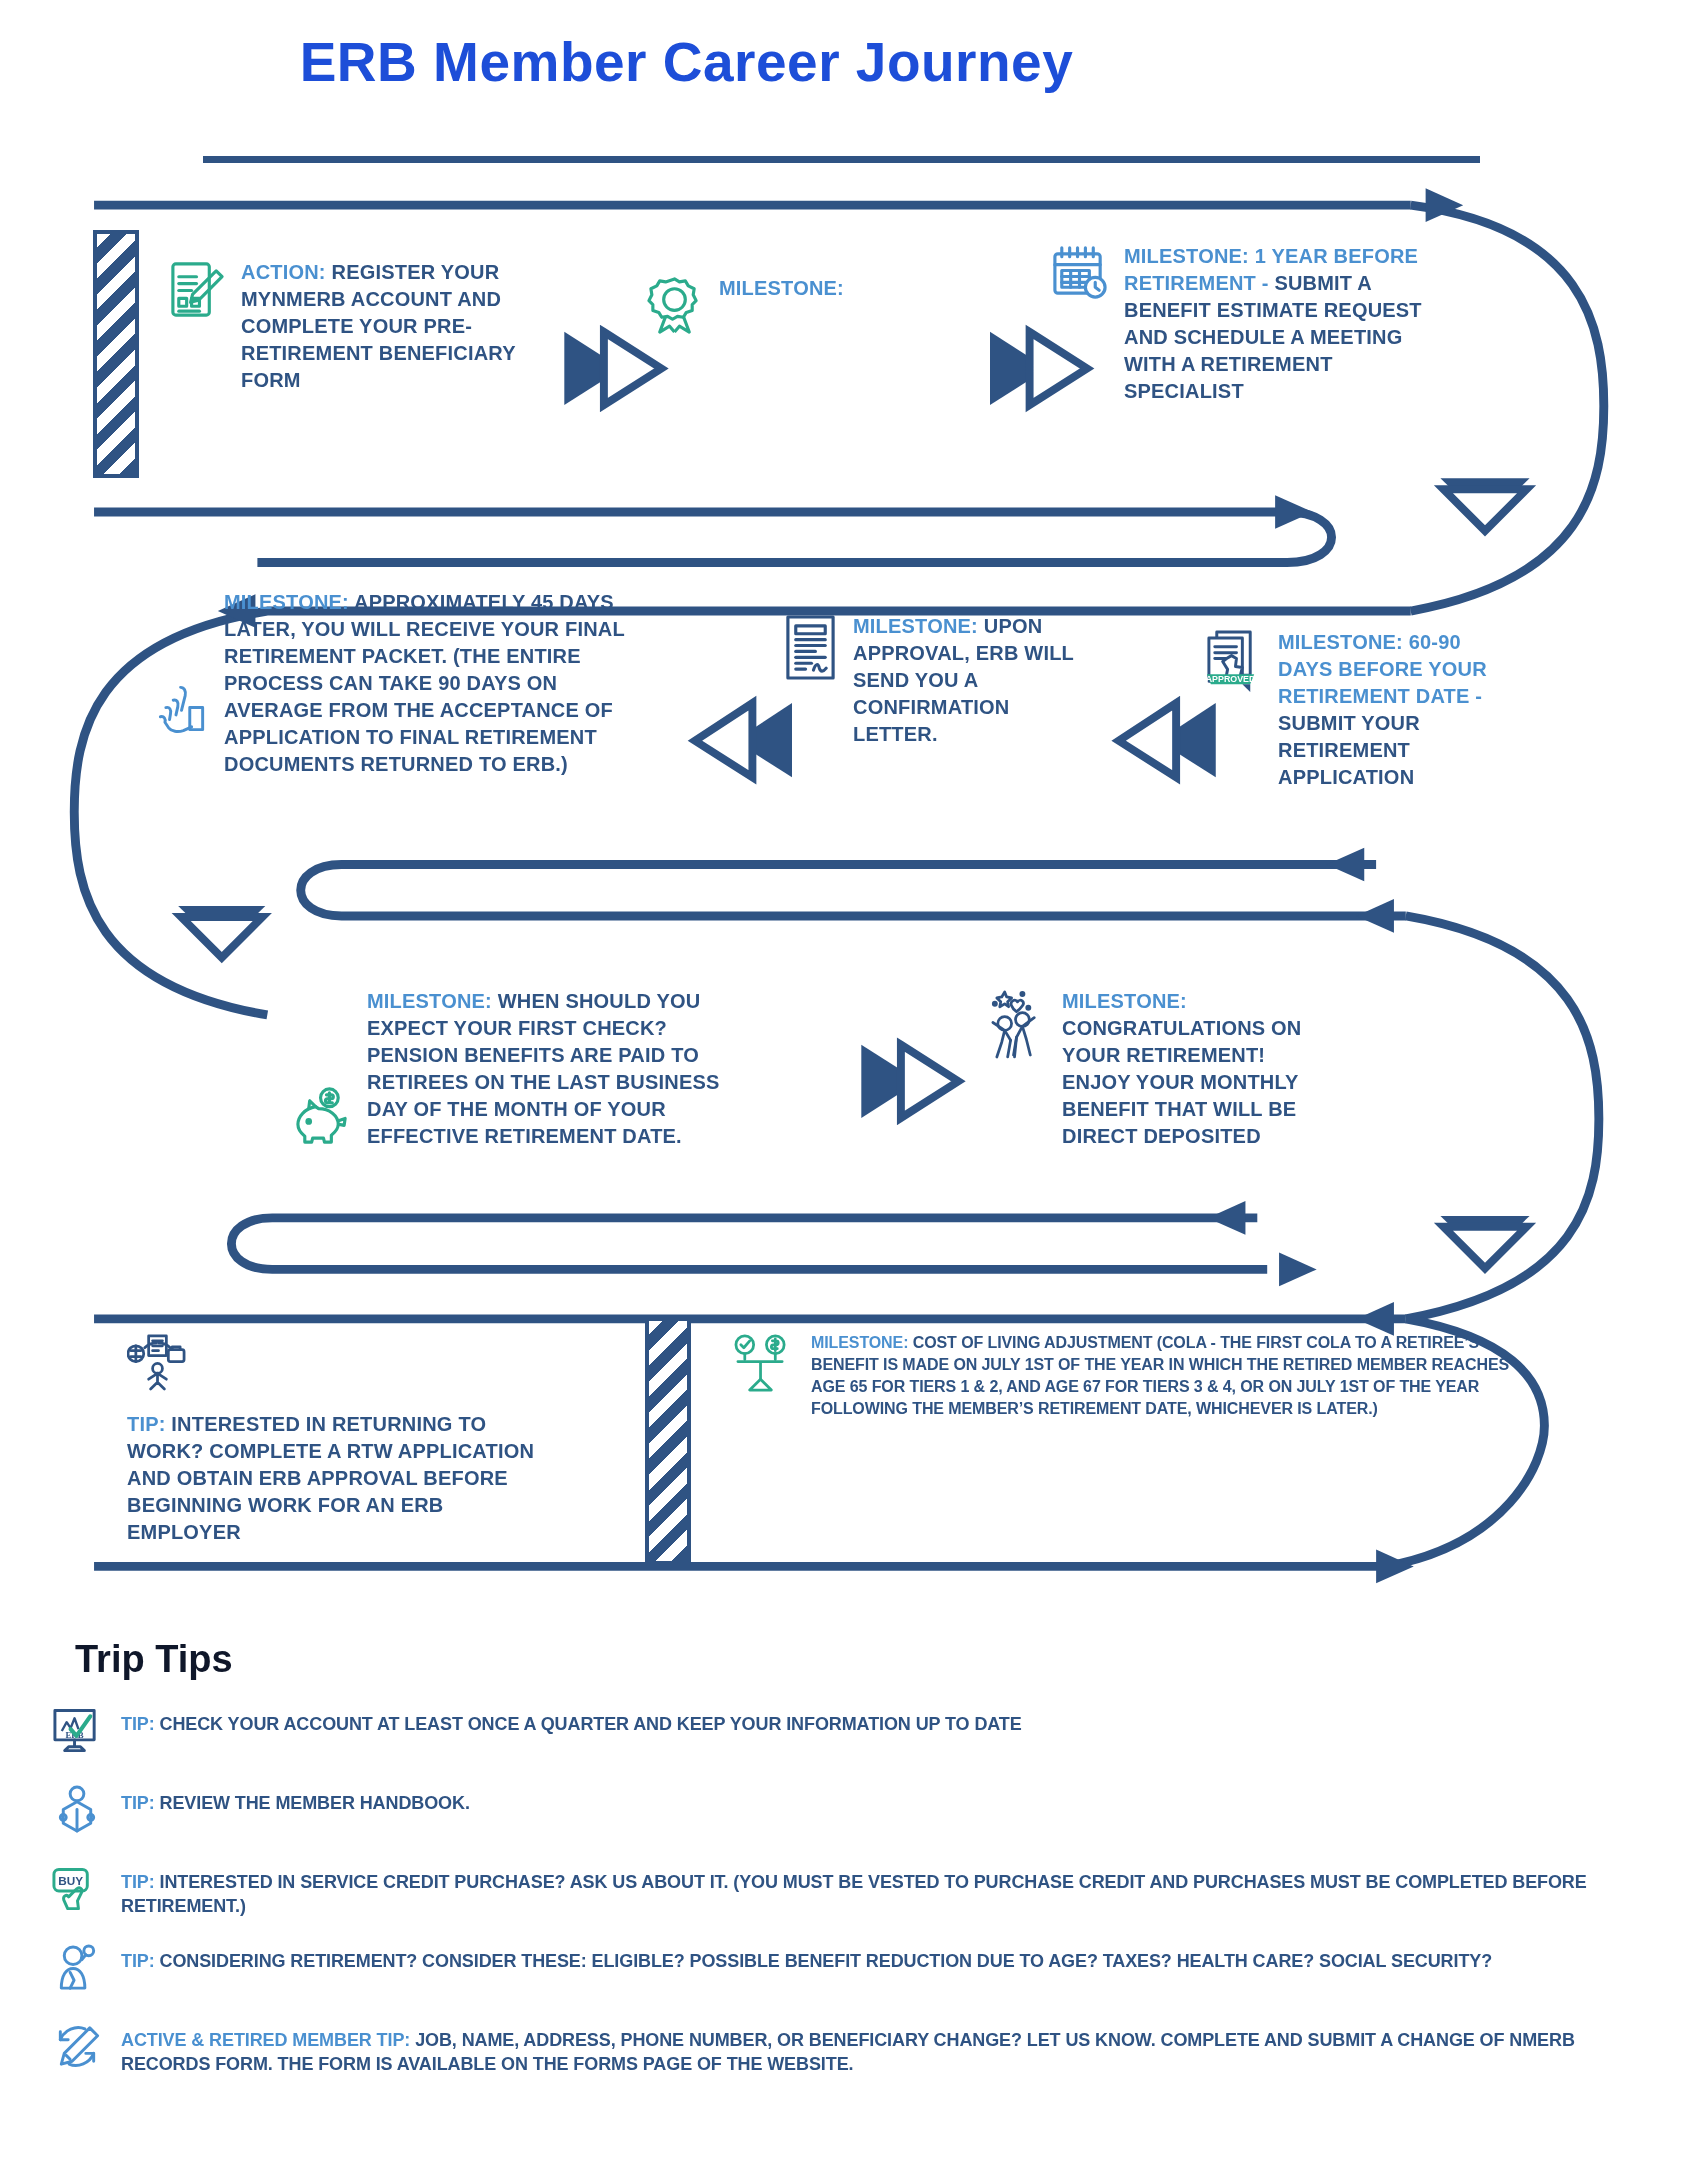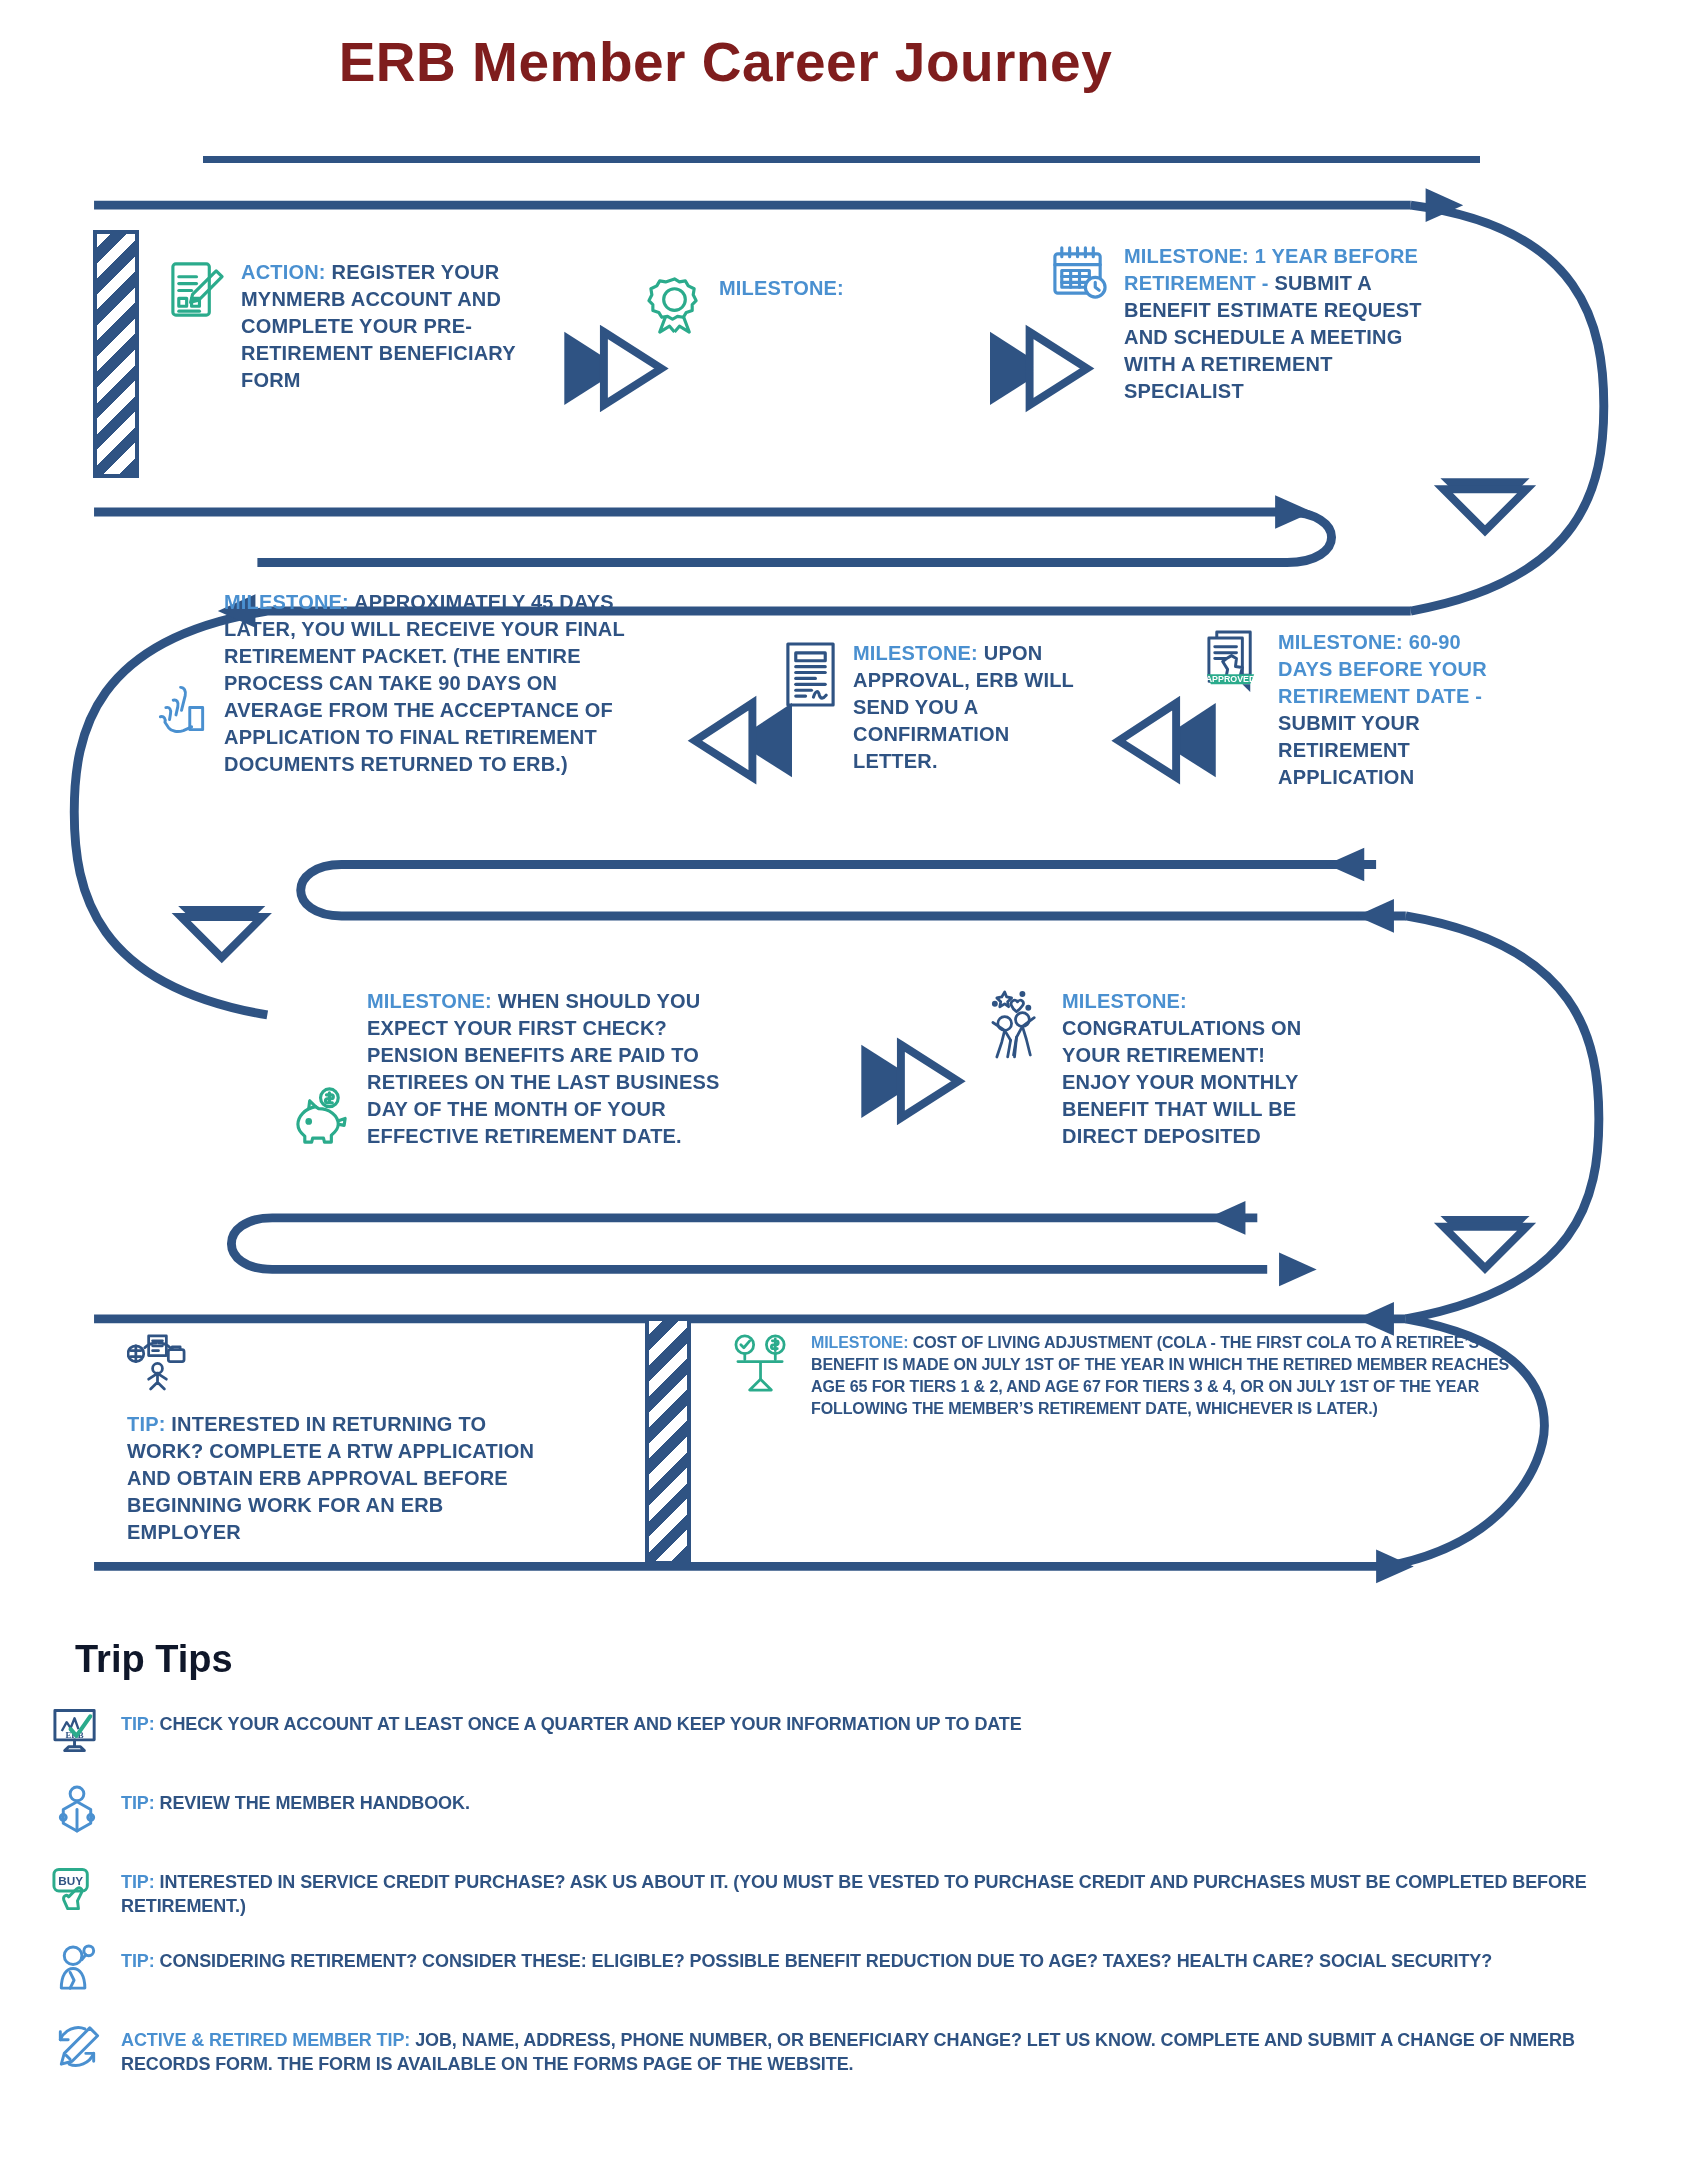--- a/index.html
+++ b/index.html
@@ -6,23 +6,22 @@
   body{
     width:1683px;height:2178px;position:relative;overflow:hidden;
     font-family:"Liberation Sans", sans-serif;
     -webkit-font-smoothing:antialiased;
   }
   .page{position:absolute;inset:0;}
 
   
   .title{
     position:absolute;left:0;top:30px;width:1373px;text-align:center;
-    font-size:55px;font-weight:700;color:#7f1d1d;letter-spacing:0.5px;
+    font-size:55px;font-weight:700;color:#1d4ed8;letter-spacing:0.5px;
     font-family:"Liberation Sans", sans-serif;
-    margin-left:39px;
   }
   .title-rule{
     position:absolute;left:203px;top:156px;width:1277px;height:7px;background:#2f5383;
   }
 
   
   svg.flow{position:absolute;left:0;top:0;width:1683px;height:1624px;}
 
   
   .stripe{
@@ -200,21 +199,21 @@
       <svg width="57" height="57" viewBox="0 0 62 62" fill="none" stroke="#4a90d0" stroke-width="3.2" stroke-linecap="round" stroke-linejoin="round">
         <path d="M30 8 C34 8 36 12 35 17 L31 33"></path>
         <path d="M22 22 C26 21 28 24 27 29 L25 38"></path>
         <path d="M14 30 C18 29 20 32 19 37 L18 43"></path>
         <path d="M8 40 C12 39 14 42 13 46 L17 52 C20 56 27 57 33 55 L42 51"></path>
         <rect x="40" y="30" width="14" height="24"></rect>
       </svg>
     </span>
   </div>
 
-  <div class="block" style="left:782px;top:640px;width:297px;">
+  <div class="block" style="left:782px;top:613px;width:297px;">
     <span class="blk-icon">
       <svg width="57" height="69" viewBox="0 0 58 70" fill="none" stroke="#2f5383" stroke-width="3.2" stroke-linecap="round" stroke-linejoin="round">
         <rect x="6" y="4" width="46" height="62"></rect>
         <rect x="14" y="13" width="30" height="8"></rect>
         <line x1="14" y1="27" x2="44" y2="27"></line>
           <line x1="14" y1="33" x2="44" y2="33"></line>
         <line x1="14" y1="39" x2="34" y2="39"></line>
           <line x1="14" y1="45" x2="44" y2="45"></line>
         <line x1="14" y1="51" x2="30" y2="51"></line>
           <line x1="14" y1="57" x2="24" y2="57"></line>

